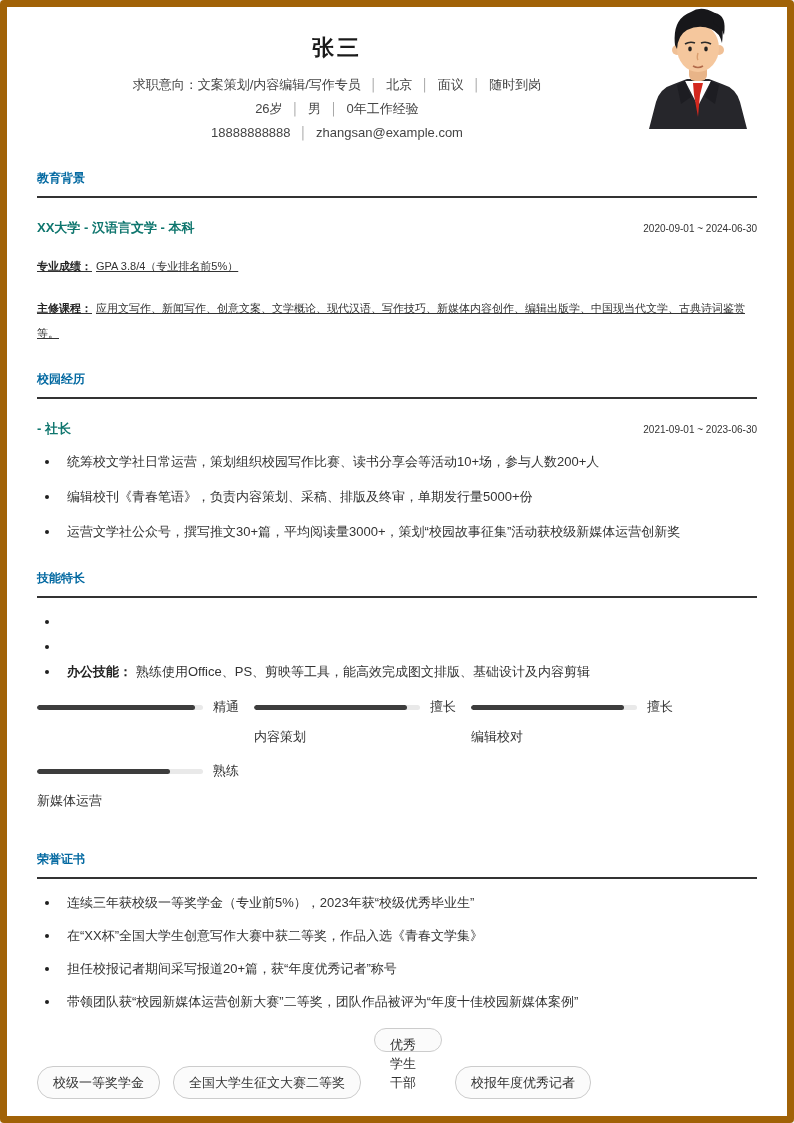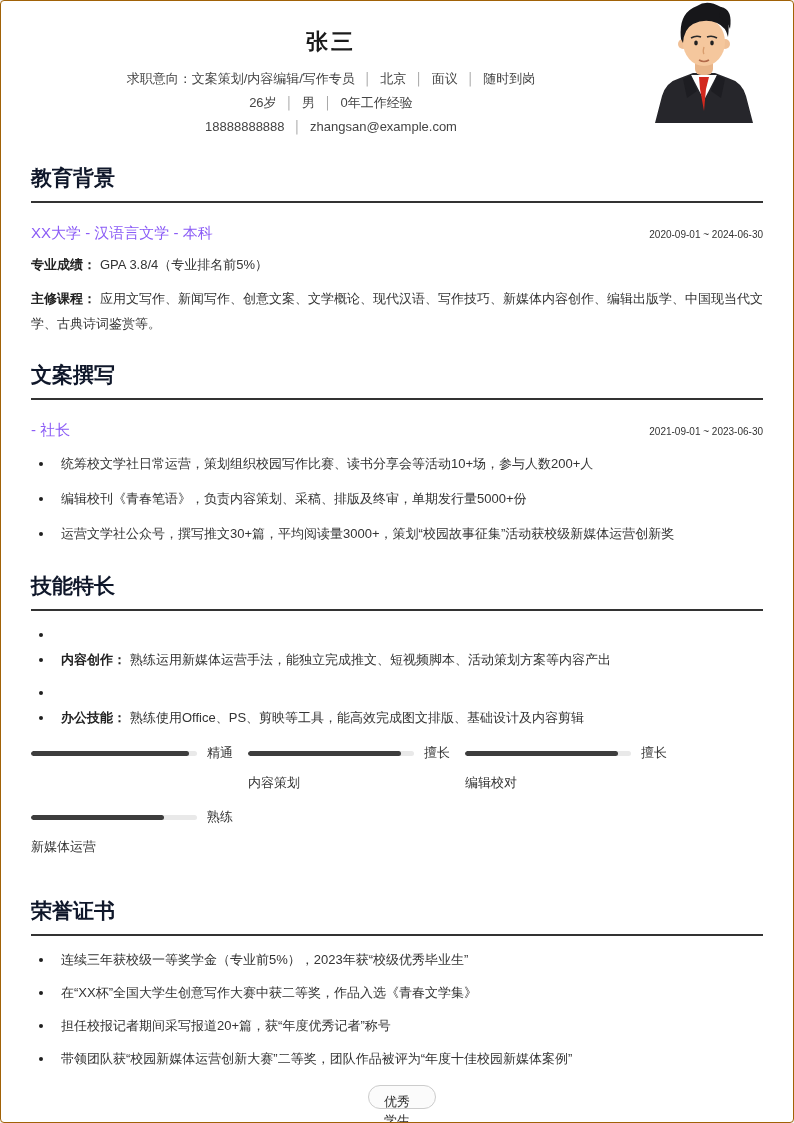--- a/index.html
+++ b/index.html
@@ -1,39 +1,39 @@
 <!DOCTYPE html>
 <html><head>
 <meta charset="utf-8">
 <style>
   * { margin:0; padding:0; box-sizing:border-box; }
   html,body { background:#f2f2f2; }
   body { font-family:"Liberation Sans","DejaVu Sans",sans-serif; }
   .page {
     position:relative; width:794px; height:1123px; margin:0 auto;
-    background:#ffffff; border:1px solid #a16207; border-radius:4px;
+    background:#ffffff; border:7px solid #a16207; border-radius:4px;
     padding:0 30px; overflow:hidden; color:#333;
   }
   
   .header { position:relative; padding-top:26px; min-height:130px; }
   .header-text { width:600px; text-align:center; }
   .name { font-size:22px; font-weight:700; color:#1a1a1a; letter-spacing:3px; line-height:30px; margin-bottom:10px; }
   .info-line { font-size:13px; color:#444; line-height:24px; }
   .info-line .sep { color:#9a9a9a; margin:0 9px; font-size:12px; }
   .photo { position:absolute; top:-2px; right:2px; width:114px; height:124px; }
   
   .sec { margin-top:12px; }
   .sec-title {
-    font-size:21px; font-weight:700; color:#0f172a;
+    font-size:12px; font-weight:700; color:#0369a1;
     padding:13px 0 9px; border-bottom:2px solid #333;font-family:Liberation Mono, monospace;
   }
   .row-between { display:flex; justify-content:space-between; align-items:baseline; margin-top:21px; }
-  .row-bold { font-size:15px; font-weight:400; color:#8b5cf6; }
+  .row-bold { font-size:13px; font-weight:700; color:#0f766e; }
   .date { font-size:10px; color:#333; font-weight:400; }
-  .detail-row { font-size:13px; line-height:25px; margin-top:9px; color:#333; }
+  .detail-row { font-size:11px; line-height:25px; margin-top:17px; color:#333;text-decoration:underline; }
   .detail-row b, .btxt b { color:#222; margin-right:4px; }
   
   .bullets { margin-top:14px; }
   .bullet { display:flex; align-items:flex-start; margin-bottom:15px;gap:8px; }
   .bullets.tight .bullet { margin-bottom:13px; }
   .dot { flex:none; width:4px; height:4px; border-radius:50%; background:#1f1f1f; margin:8px 10px 0 8px; }
   .btxt { font-size:13px; line-height:20px; color:#333; }
   
   .bars { display:flex; flex-wrap:wrap; margin-top:16px; }
   .bar-cell { width:217px; margin-bottom:16px; }
@@ -111,21 +111,21 @@
     </div>
     <div>
 
         <p class="detail-row"><b>专业成绩：</b><span>GPA 3.8/4（专业排名前5%）</span></p>
 
         <p class="detail-row"><b>主修课程：</b><span>应用文写作、新闻写作、创意文案、文学概论、现代汉语、写作技巧、新媒体内容创作、编辑出版学、中国现当代文学、古典诗词鉴赏等。</span></p>
       </div>
   </div>
 
   <div class="sec">
-    <div class="sec-title">文案撰写</div>
+    <div class="sec-title">校园经历</div>
     <div class="row-between">
       <span class="row-bold">- 社长</span>
       <span class="date">2021-09-01 ~ 2023-06-30</span>
     </div>
     <div class="bullets">
 
         <div class="bullet">
           <span class="dot"></span>
           <div class="btxt">统筹校文学社日常运营，策划组织校园写作比赛、读书分享会等活动10+场，参与人数200+人</div>
         </div>
@@ -143,24 +143,20 @@
   </div>
 
   <div class="sec">
     <div class="sec-title">技能特长</div>
     <div class="bullets tight">
 
         <div class="bullet">
           <span class="dot"></span>
         </div>
 
-        <div class="bullet">
-          <span class="dot"></span>
-          <div class="btxt"><b>内容创作：</b><span>熟练运用新媒体运营手法，能独立完成推文、短视频脚本、活动策划方案等内容产出</span></div>
-        </div>
 
         <div class="bullet">
           <span class="dot"></span>
         </div>
 
         <div class="bullet">
           <span class="dot"></span>
           <div class="btxt"><b>办公技能：</b><span>熟练使用Office、PS、剪映等工具，能高效完成图文排版、基础设计及内容剪辑</span></div>
         </div>
       </div>

